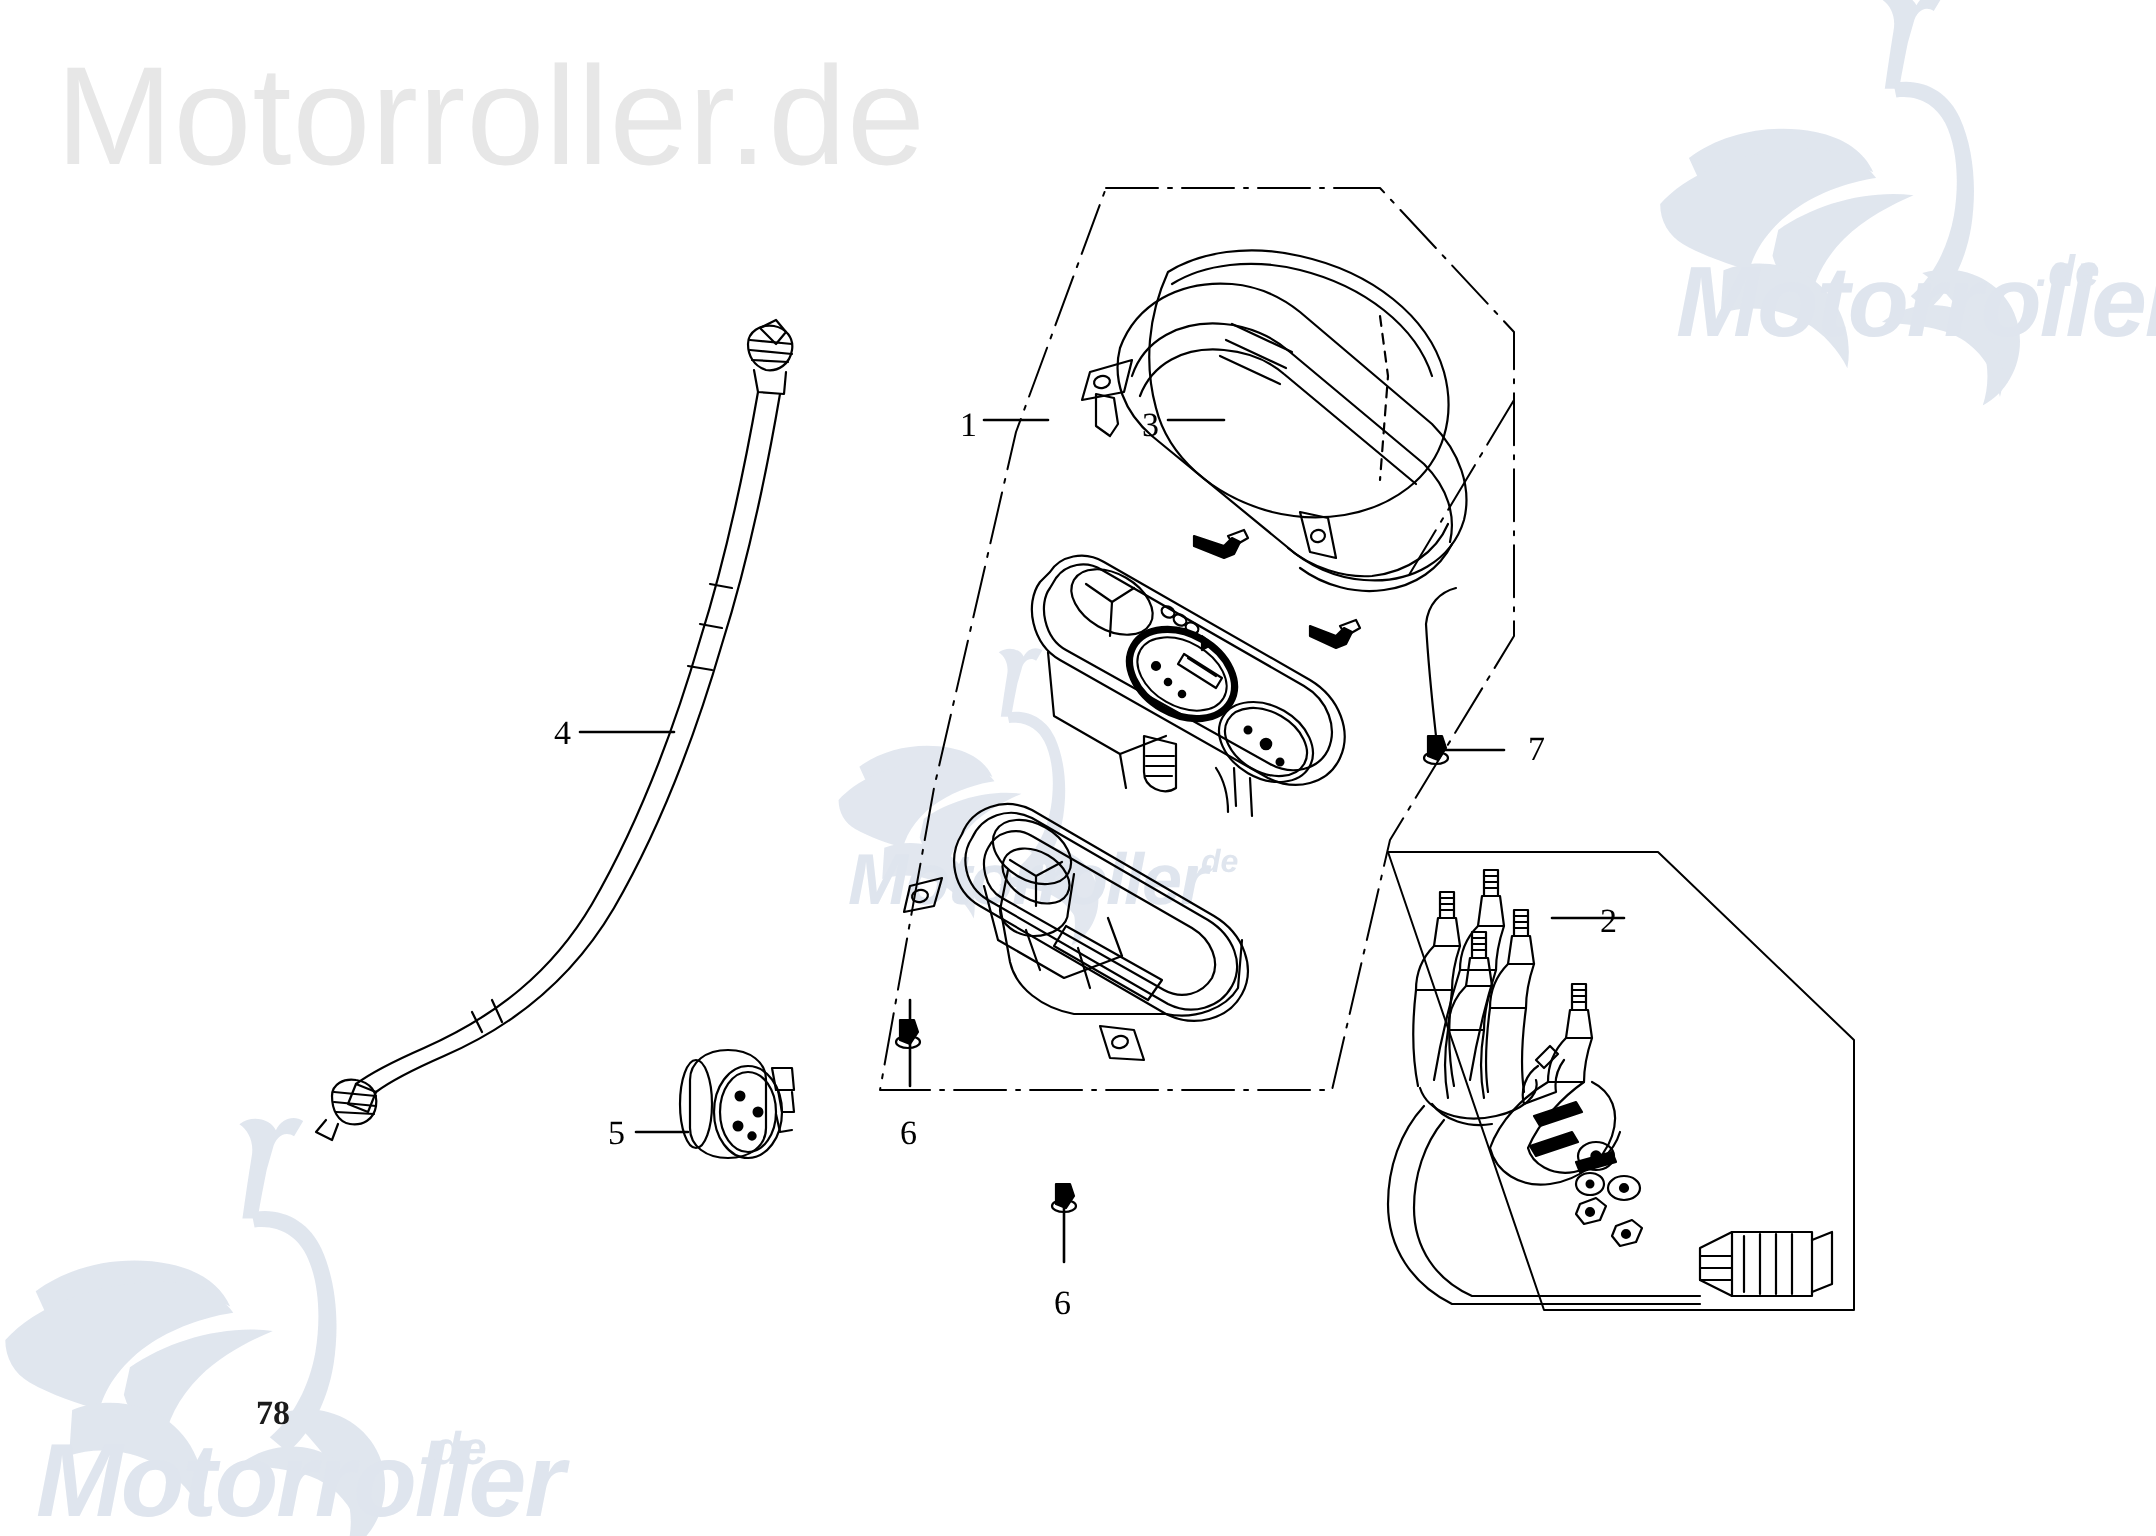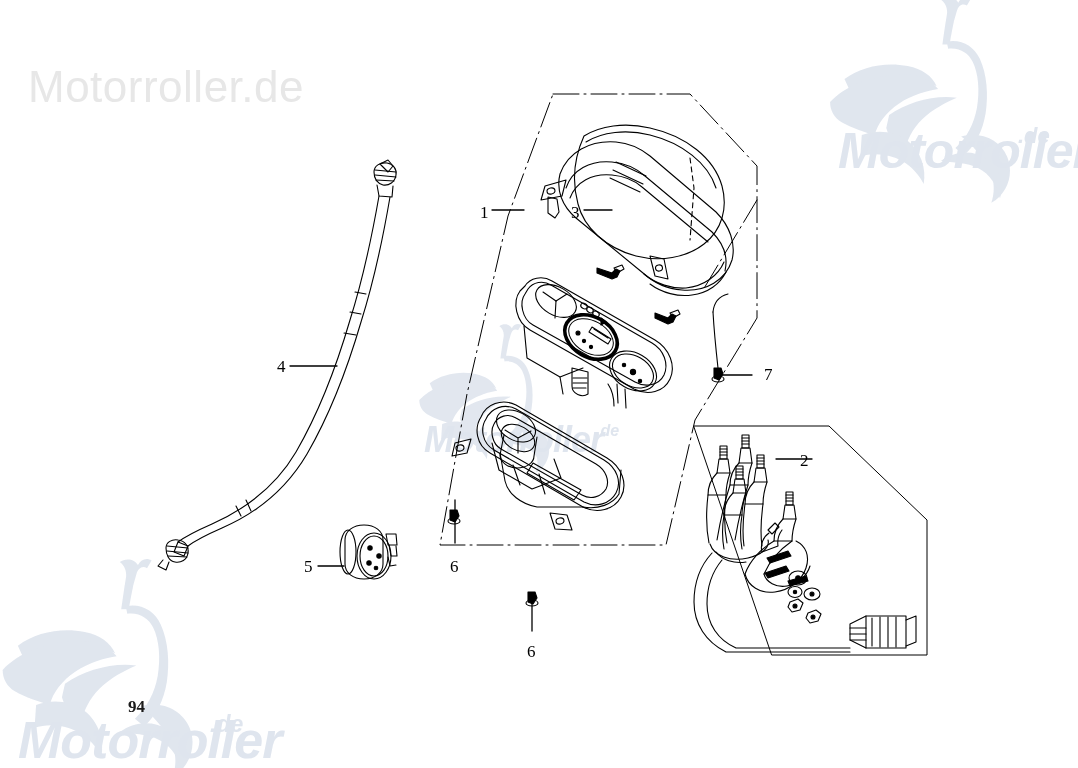--- a/index.html
+++ b/index.html
@@ -23,27 +23,26 @@
     left: 0; top: 0;
     width: 1078px;
     height: 768px;
   }
   
   #wm-title {
     position: absolute;
     left: 28px;
     top: 18px;
     font-family: "Liberation Sans", sans-serif;
-    font-size: 44px;
+    font-size: 70px;
     font-weight: 400;
     letter-spacing: 0.5px;
     color: #e7e7e7;
     white-space: nowrap;
     user-select: none;
-    margin-top: 44px;
   }
   #page-number {
     position: absolute;
     left: 128px;
     top: 697px;
     font-family: "Liberation Serif", serif;
     font-size: 17px;
     font-weight: 700;
     color: #1b1b1b;
   }
@@ -412,15 +411,15 @@
 
   <div class="callout" style="left:480px; top:204px;">1</div>
   <div class="callout" style="left:800px; top:452px;">2</div>
   <div class="callout" style="left:571px; top:204px;">3</div>
   <div class="callout" style="left:277px; top:358px;">4</div>
   <div class="callout" style="left:304px; top:558px;">5</div>
   <div class="callout" style="left:450px; top:558px;">6</div>
   <div class="callout" style="left:527px; top:643px;">6</div>
   <div class="callout" style="left:764px; top:366px;">7</div>
 
-  <div id="page-number">94</div>
+  <div id="page-number">78</div>
 
 </div>
 
 </body></html>

